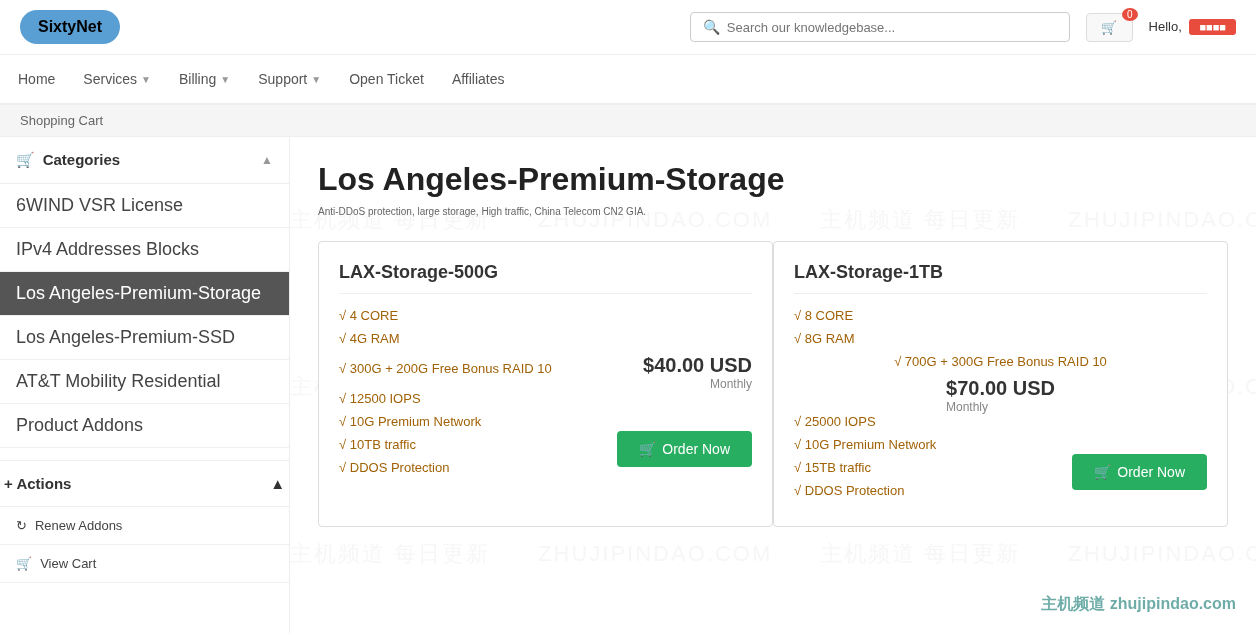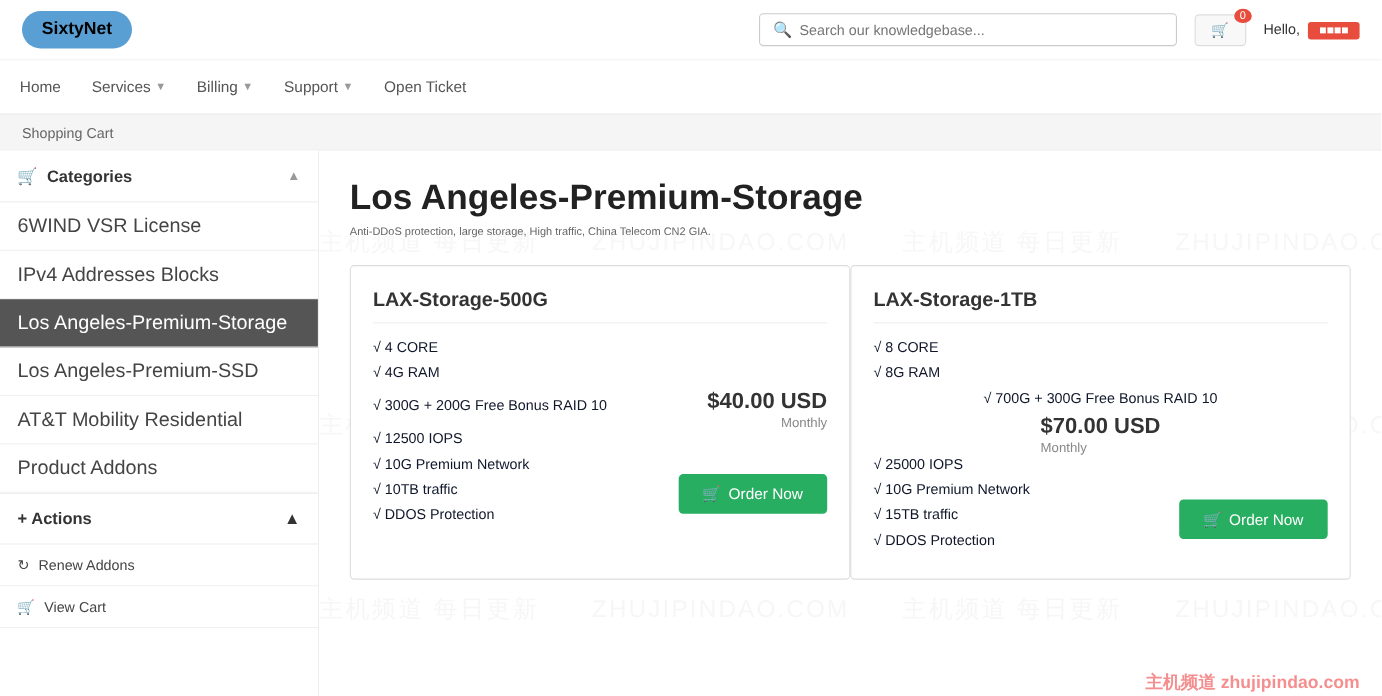--- a/index.html
+++ b/index.html
@@ -143,28 +143,28 @@
       font-size: 18px;
     }
     .sidebar-item.active {
       background: #555;
       color: #fff;
     }
     .sidebar-actions-header {
       display: flex;
       align-items: flex-start;
       justify-content: space-between;
-      padding: 14px 16px;
+      padding: 14px 4px;
       background: #fff;
       border-bottom: 1px solid #eee;
       border-top: 1px solid #eee;
       font-weight: bold;
       font-size: 15px;
       cursor: pointer;
-      margin-top: 0;
+      margin-top: 12px;
     }
     .sidebar-action-item {
       display: flex;
       align-items: center;
       gap: 8px;
       padding: 11px 16px;
       border-bottom: 1px solid #f0f0f0;
       cursor: pointer;
       color: #444;
       font-size: 13px;
@@ -231,21 +231,21 @@
     .plan-name {
       font-size: 18px;
       font-weight: bold;
       color: #333;
       margin-bottom: 14px;
       padding-bottom: 10px;
       border-bottom: 1px solid #eee;
     }
     .plan-feature {
       font-size: 13px;
-      color: #0f172a;
+      color: #a16207;
       margin-bottom: 8px;
       display: flex;
       align-items: flex-start;
       gap: 4px;
     }
     .plan-price {
       font-size: 20px;
       font-weight: bold;
       color: #333;
     }
@@ -263,24 +263,24 @@
       cursor: pointer;
       display: flex;
       align-items: center;
       gap: 6px;
       white-space: nowrap;
     }
 
     
     .bottom-watermark {
       position: absolute;
-      bottom: 6px;
+      bottom: 22px;
       right: 20px;
       font-size: 16px;
-      color: #ef4444;
+      color: #0f766e;
       font-weight: bold;
       opacity: 0.6;
       pointer-events: none;
     }
   </style>
 </head>
 <body>
 
 <div class="header">
   <div class="logo">SixtyNet</div>
@@ -297,20 +297,21 @@
     <span class="user-redacted">■■■■</span>
   </span>
 </div>
 
 <nav class="nav">
   <div class="nav-item">Home</div>
   <div class="nav-item">Services <span class="arrow">▼</span></div>
   <div class="nav-item">Billing <span class="arrow">▼</span></div>
   <div class="nav-item">Support <span class="arrow">▼</span></div>
   <div class="nav-item">Open Ticket</div>
+  <div class="nav-item">Affiliates</div>
 </nav>
 
 <div class="breadcrumb">Shopping Cart</div>
 
 <div class="main-layout">
 
   <div class="sidebar">
     <div class="sidebar-section-header">
       <span><span class="icon">🛒</span><span>Categories</span></span>
       <span class="chevron">▲</span>

